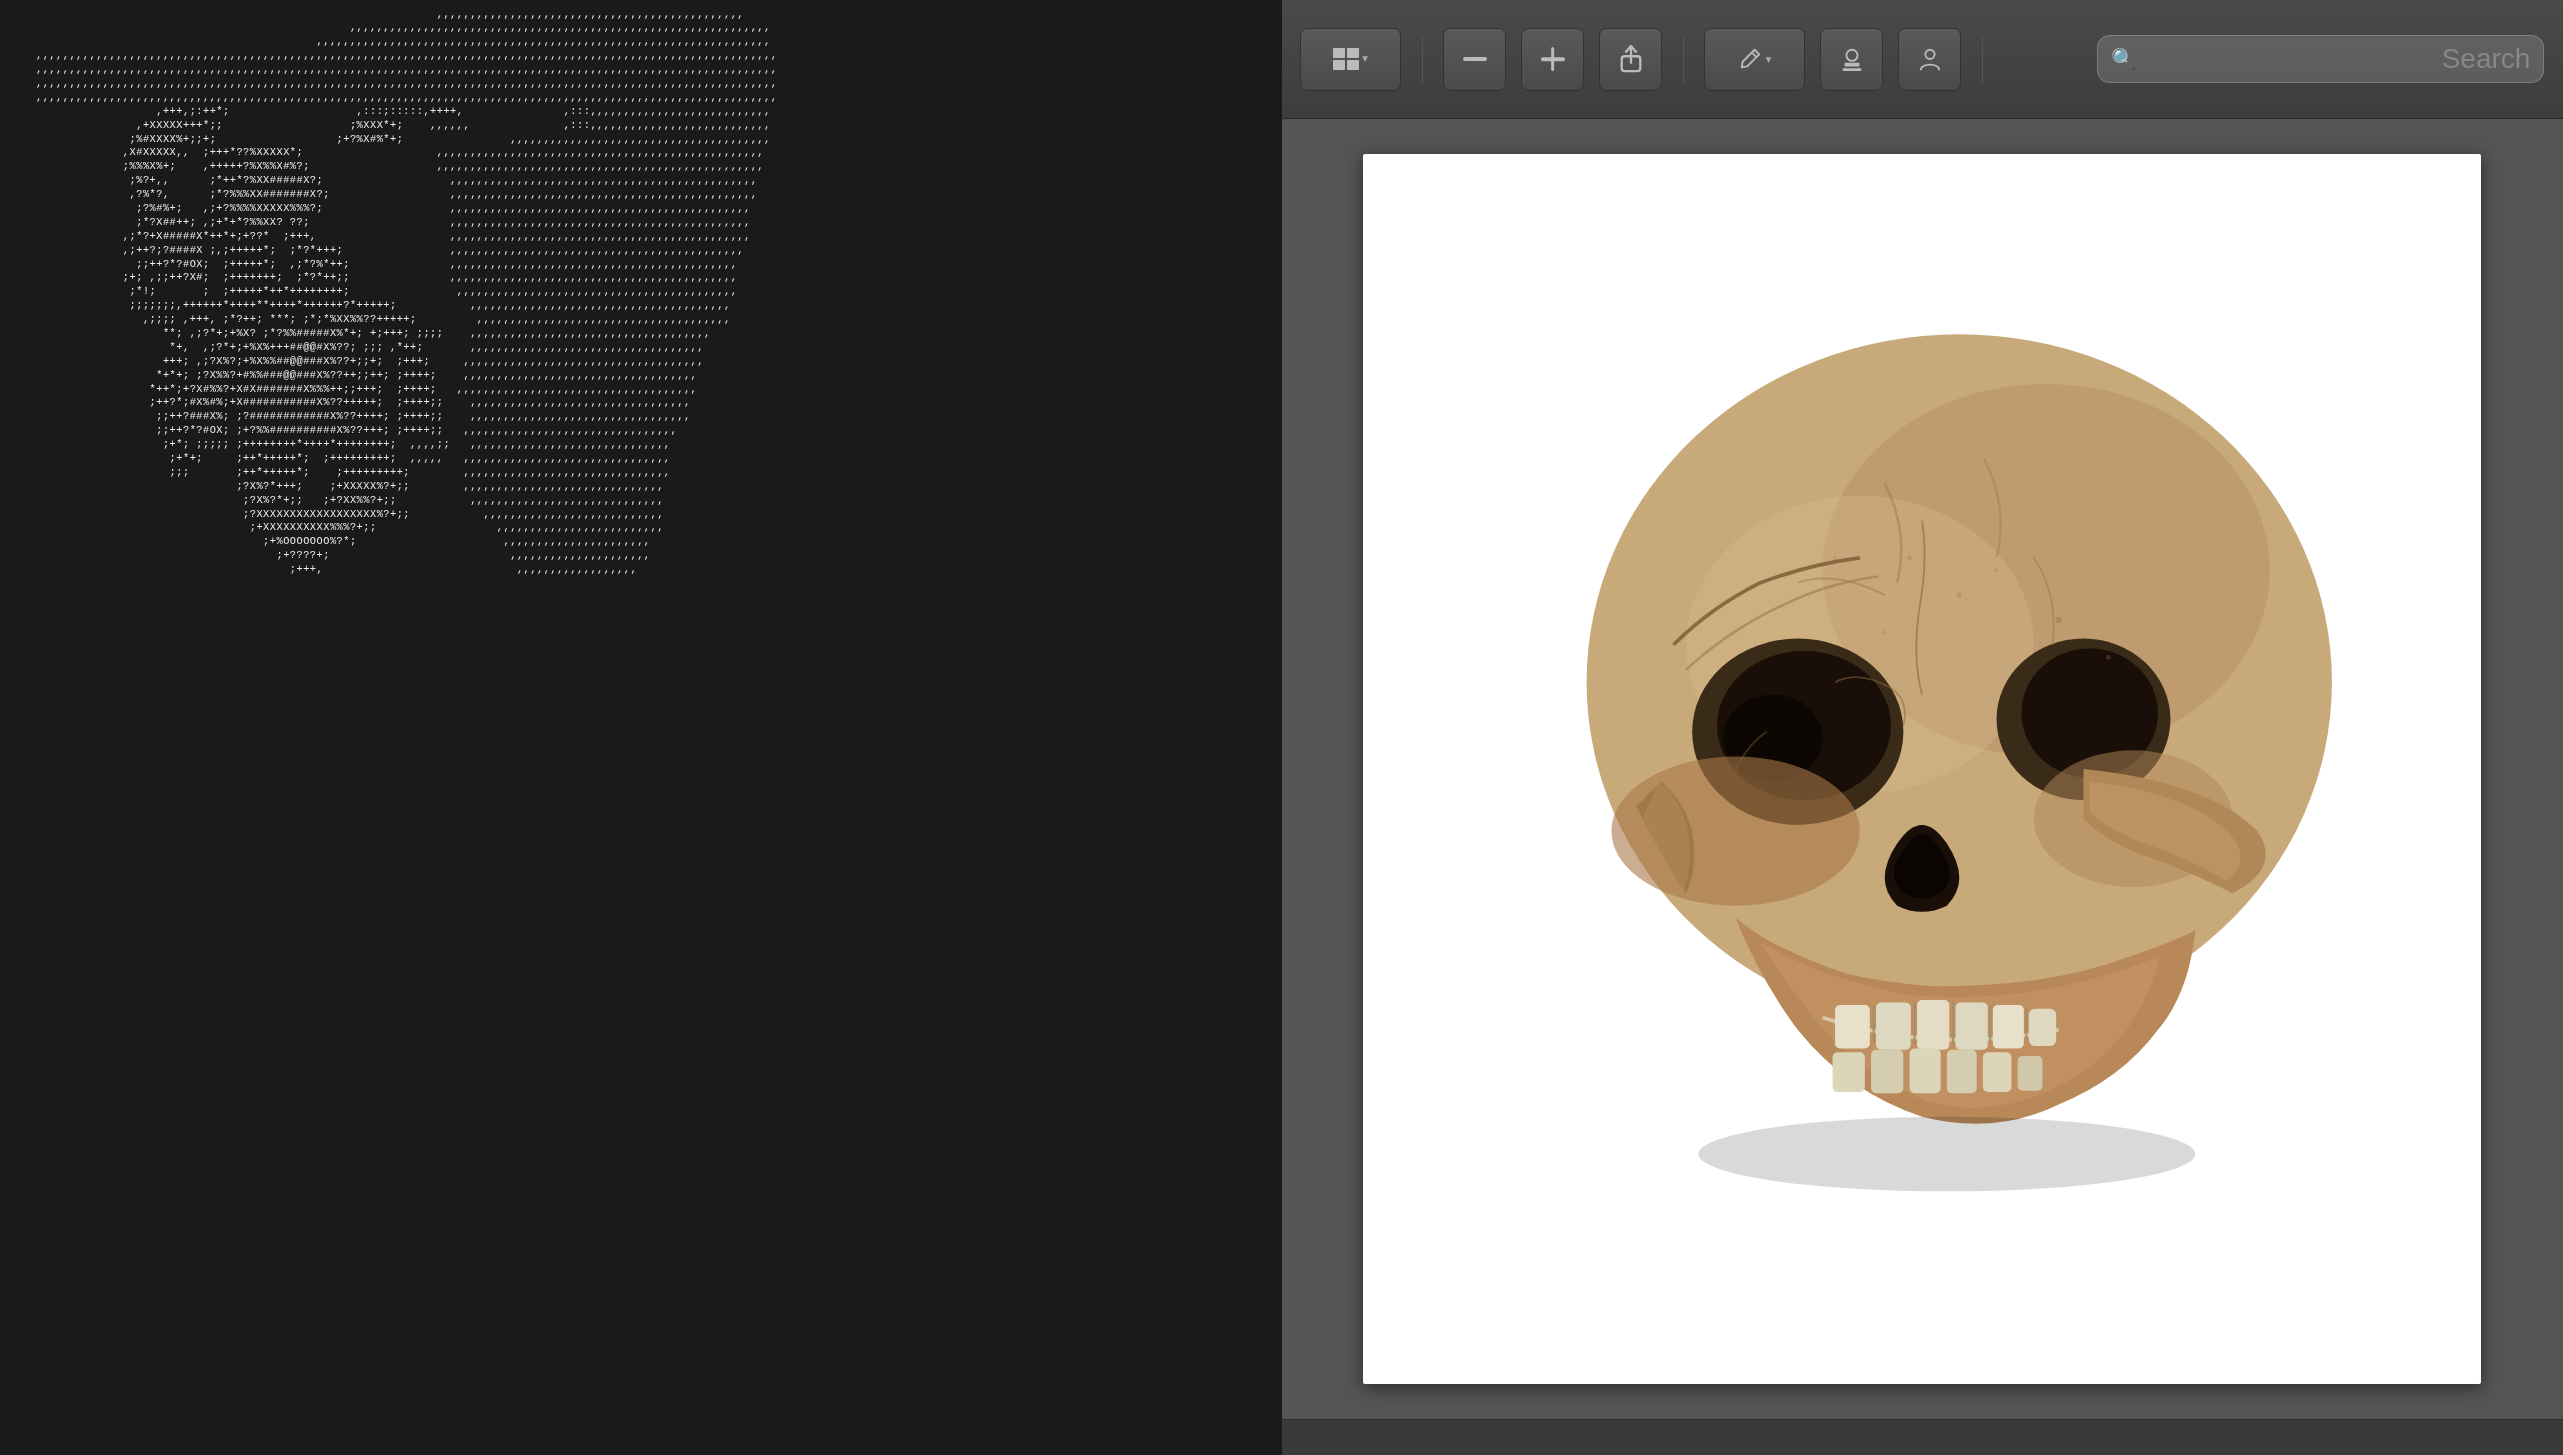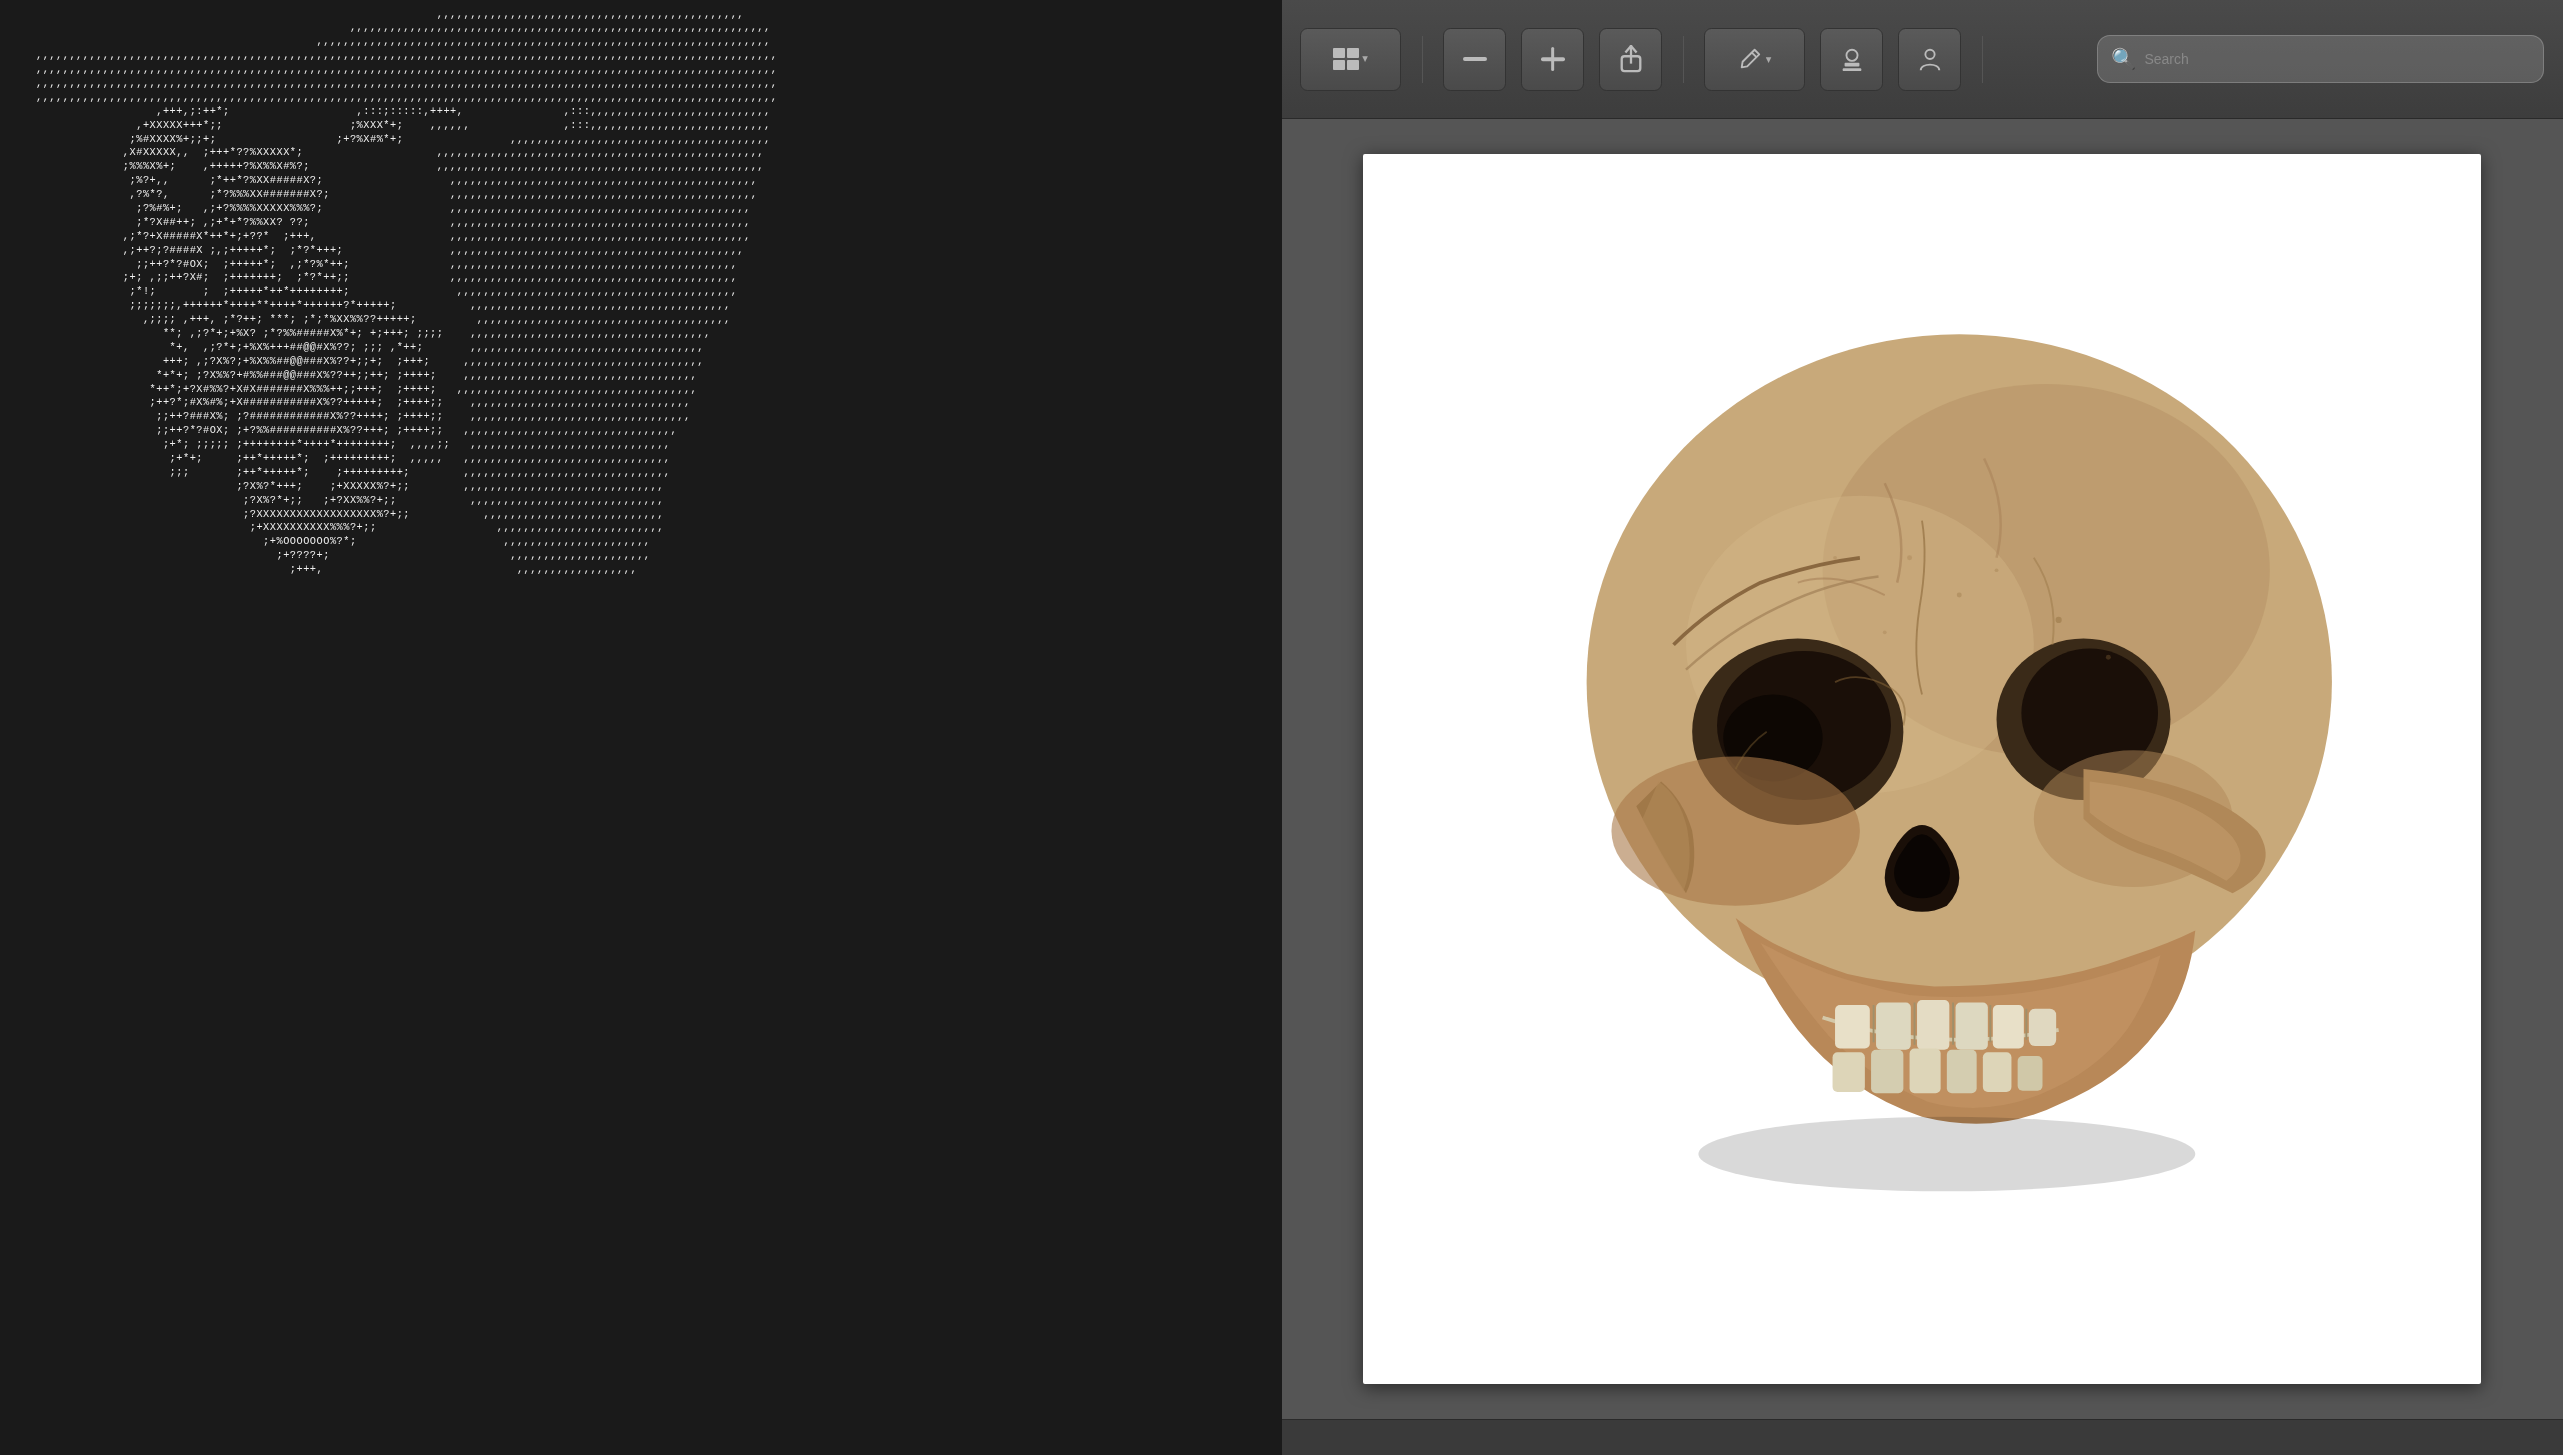--- a/index.html
+++ b/index.html
@@ -103,22 +103,23 @@
       width: 447px;
       height: 48px;
       gap: 7.5px;
     }
 
     #search-bar input {
       background: transparent;
       border: none;
       outline: none;
       color: #aaa;
-      font-size: 14px;
+      font-size: 28px;
       width: 100%;
+      text-align: right;
     }
 
     #search-bar input::placeholder {
       color: #888;
     }
 
     .search-icon {
       color: #888;
       font-size: 20.5px;
     }

